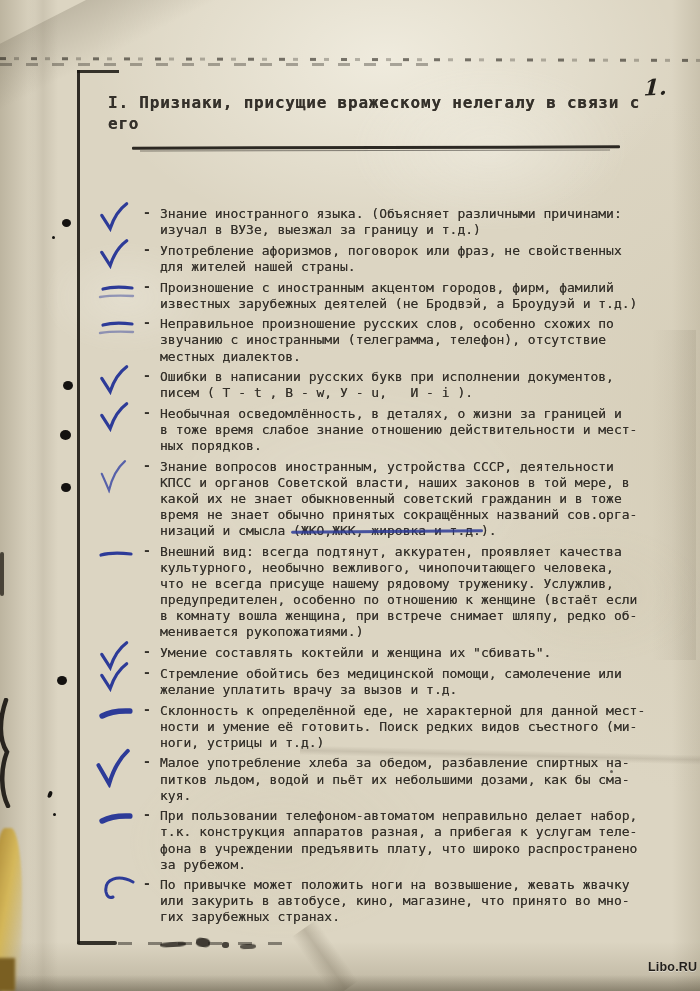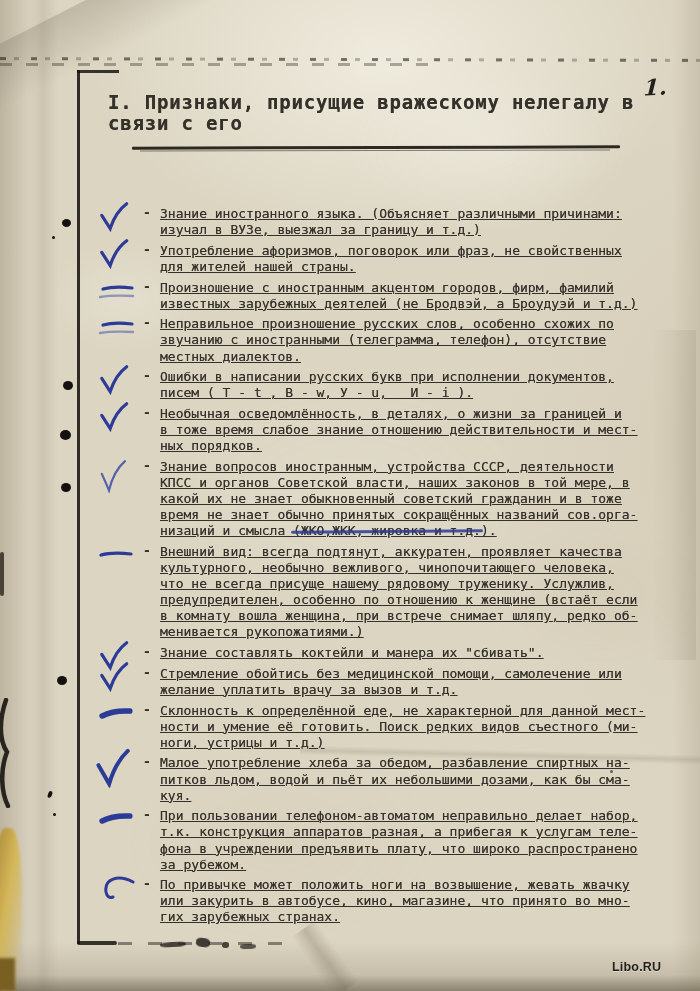--- a/index.html
+++ b/index.html
@@ -56,49 +56,49 @@
     background:linear-gradient(100deg, #a8832c 0%, #d6b753 45%, rgba(214,183,83,0) 92%);
     filter:blur(1px);opacity:.92;}
   .yellow-deep{position:absolute;left:-3px;top:958px;width:18px;height:33px;background:#7a5f22;filter:blur(1.5px);}
 
   
   .page-num{position:absolute;left:644px;top:74px;font-family:"DejaVu Serif",serif;
     font-style:italic;font-weight:700;font-size:22px;color:#24211c;transform:skewX(-6deg) rotate(-3deg);}
 
   
   .title{position:absolute;left:108px;top:92px;width:540px;color:var(--ink);
-    font-size:19px;font-weight:700;line-height:21px;letter-spacing:.8px;
+    font-size:16px;font-weight:700;line-height:21px;letter-spacing:.8px;
     text-shadow:0 0 .5px rgba(40,36,28,.7);}
   .title .l2{padding-left:44px;}
   .title-underline{position:absolute;left:132px;top:146px;width:488px;height:3px;background:#1d1a15;
     transform:rotate(-.15deg);opacity:.92;border-radius:1px;}
   .title-underline:after{content:"";position:absolute;left:8px;top:4px;width:470px;height:1px;
     background:#1d1a15;opacity:.55;}
 
   
   .doc{position:absolute;left:160px;top:206px;width:498px;color:var(--ink);
     font-size:13px;line-height:16.1px;text-shadow:0 0 .5px rgba(42,38,30,.65);}
   .item{position:relative;margin:0 0 4.6px 0;}
-  .item .text{white-space:pre-wrap;display:block;text-decoration:underline;}
+  .item .text{white-space:pre-wrap;display:block;}
   .item .bullet{position:absolute;left:-17px;top:-1px;font-weight:700;}
   .struck{position:relative;}
   .struck:after{content:"";position:absolute;left:-2px;right:-2px;top:48%;height:2.6px;
     background:var(--pen);opacity:.85;transform:rotate(-.5deg);border-radius:2px;}
 
   .mark{position:absolute;left:-62px;top:-4px;color:var(--pen);}
   .mark svg{display:block;}
   .mark-check{transform:rotate(-6deg);}
   .mark-check-big{left:-66px;top:-6px;transform:rotate(-8deg);}
   .mark-check-light{color:var(--pen-light);transform:rotate(-4deg);top:0;}
   .mark-dash, .mark-dash2{top:4px;}
   .mark-dash-thick{top:3px;transform:rotate(-4deg);}
   .mark-hook{top:-2px;}
 
   
-  .watermark{position:absolute;left:612px;top:960px;font-family:"Liberation Sans",sans-serif;
+  .watermark{position:absolute;left:648px;top:960px;font-family:"Liberation Sans",sans-serif;
     font-weight:700;font-size:12.5px;color:#221f1b;letter-spacing:.2px;text-shadow:0 1px 0 rgba(255,255,255,.4);}
 </style>
 </head>
 <body>
 
 <div class="scan">
   <div class="mottle"></div>
   <div class="crease c1"></div>
   <div class="crease c2"></div>
   <div class="crease c3"></div>
@@ -235,21 +235,21 @@
 в комнату вошла женщина, при встрече снимает шляпу, редко об-
 менивается рукопожатиями.)</span>
       </div>
       <div class="item">
         <span class="mark mark-check">
           <svg width="34" height="30" viewBox="0 0 34 30">
             <path d="M4 12 Q7 18 11 26 Q18 10 30 3" fill="none" stroke="currentColor" stroke-width="3.2" stroke-linecap="round"></path>
           </svg>
         </span>
         <span class="bullet">-</span>
-        <span class="text">Знание составлять коктейли и манера их "сбивать".</span>
+        <span class="text">Умение составлять коктейли и женщина их "сбивать".</span>
       </div>
       <div class="item">
         <span class="mark mark-check">
           <svg width="34" height="30" viewBox="0 0 34 30">
             <path d="M4 12 Q7 18 11 26 Q18 10 30 3" fill="none" stroke="currentColor" stroke-width="3.2" stroke-linecap="round"></path>
           </svg>
         </span>
         <span class="bullet">-</span>
         <span class="text">Стремление обойтись без медицинской помощи, самолечение или
 желание уплатить врачу за вызов и т.д.</span>

